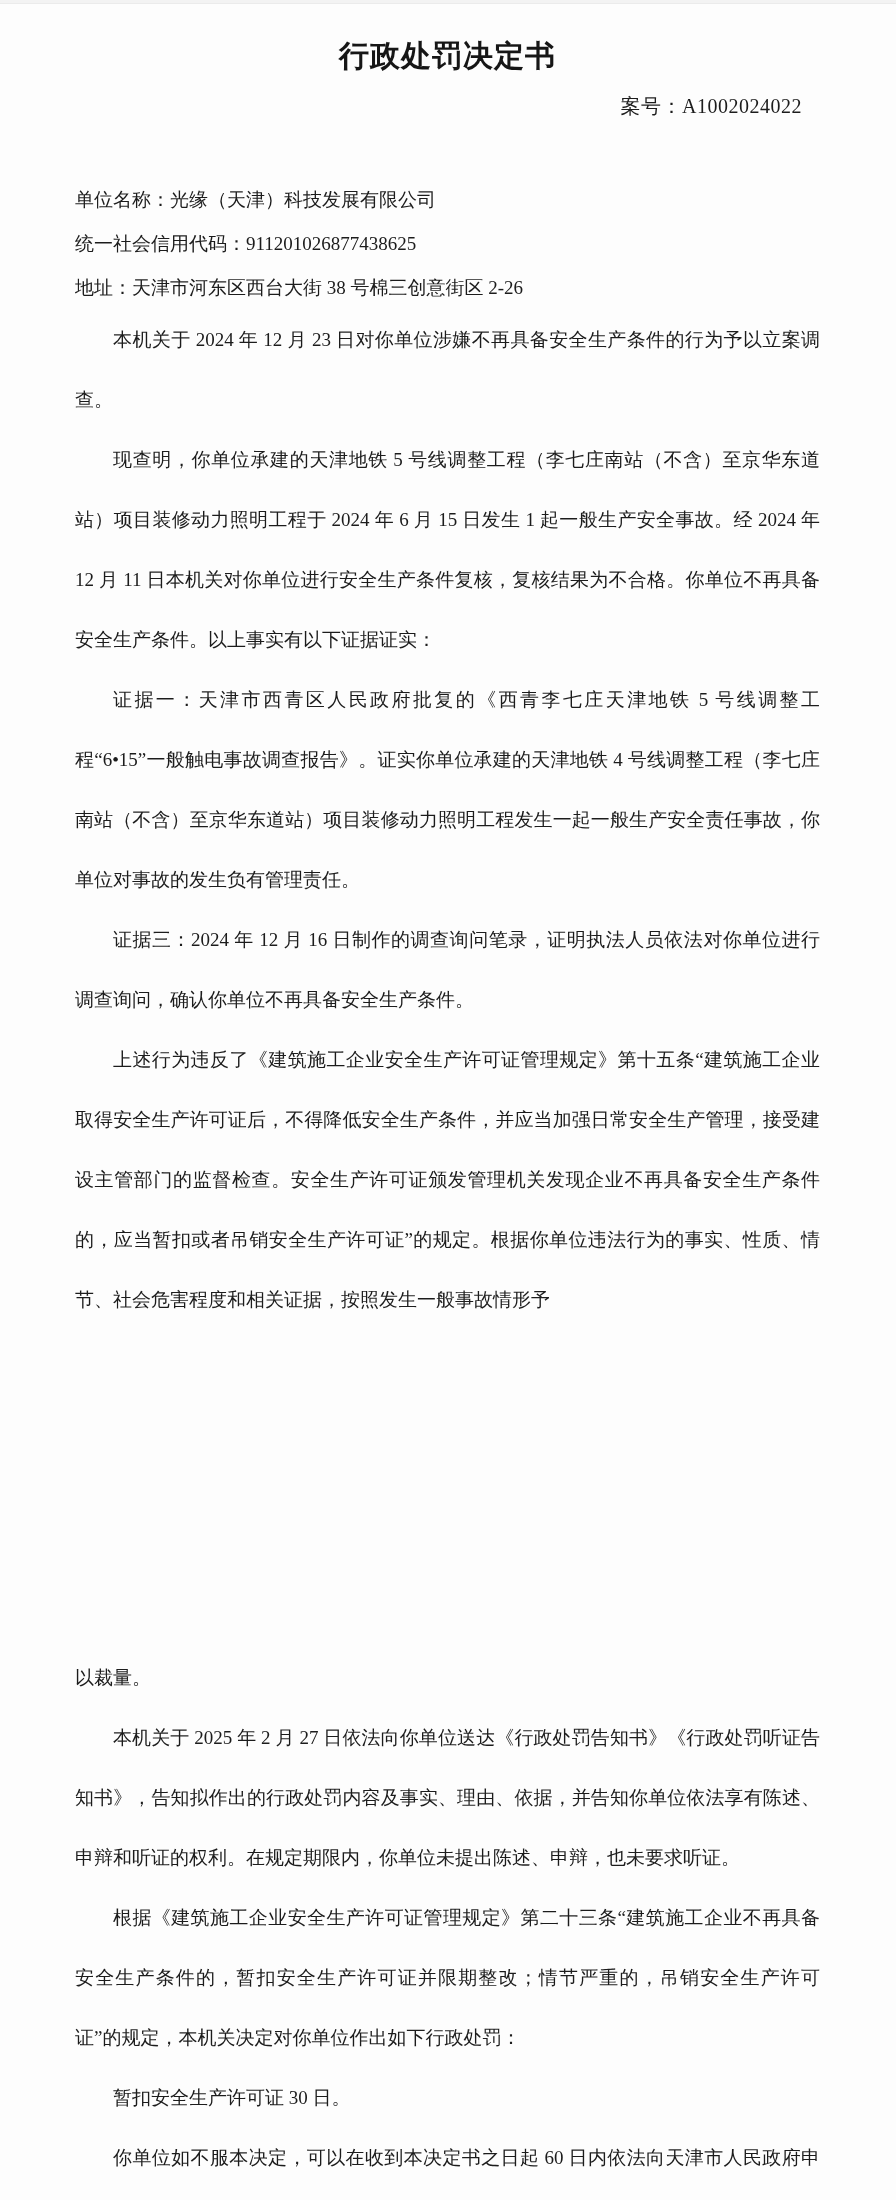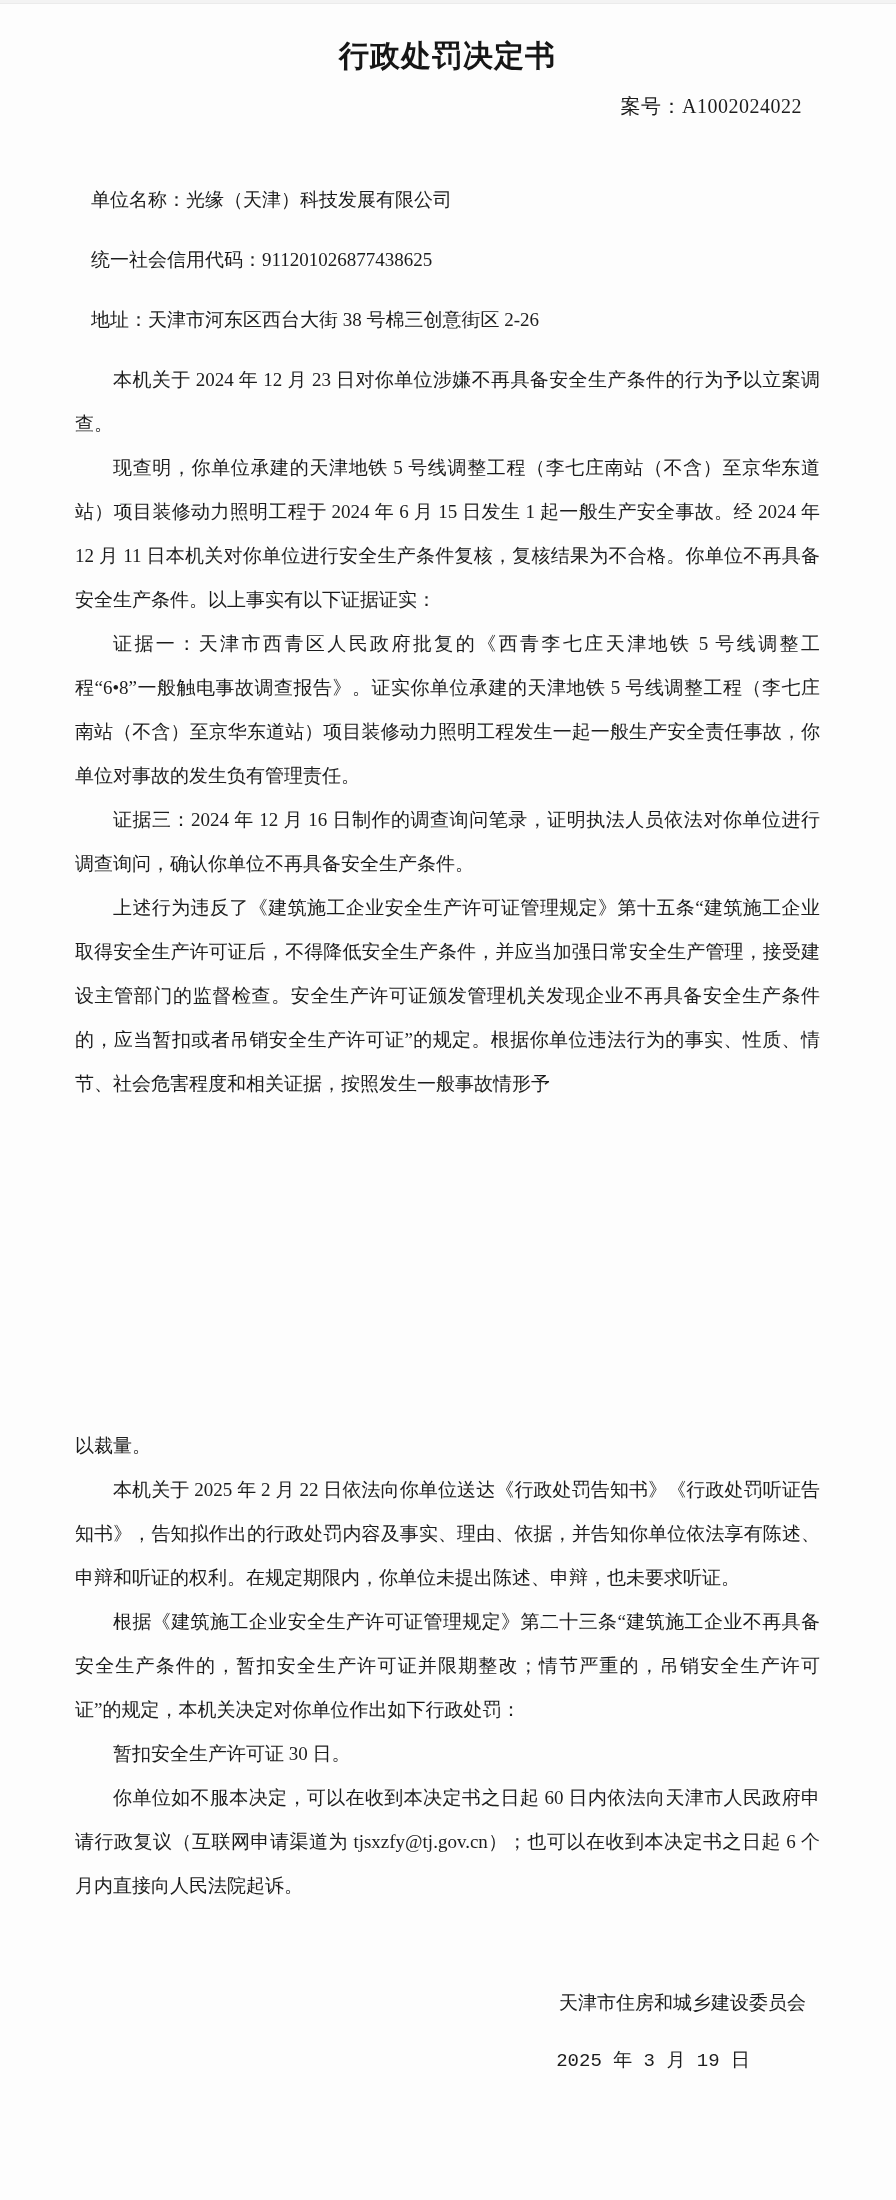--- a/index.html
+++ b/index.html
@@ -40,27 +40,27 @@
     margin-top: 16px;
     text-align: right;
     padding-right: 18px;
     font-size: 20px;
     letter-spacing: 0.5px;
   }
   .info-block {
     margin-top: 58px;
   }
   .info-block p {
-    margin: 16px;
+    margin: 0;
     line-height: 44px;
     text-align: left;
   }
   .body-block p {
     margin: 0;
-    line-height: 44px;
+    line-height: 60px;
     text-align: justify;
     text-justify: inter-ideograph;
   }
   .indent { text-indent: 2em; }
   .noindent { text-indent: 0; }
   .page-gap {
     height: 318px;
   }
   .signature-block {
     margin-top: 70px;
@@ -92,28 +92,28 @@
 
   <div class="info-block">
     <p>单位名称：光缘（天津）科技发展有限公司</p>
     <p>统一社会信用代码：911201026877438625</p>
     <p>地址：天津市河东区西台大街 38 号棉三创意街区 2-26</p>
   </div>
 
   <div class="body-block">
     <p class="indent">本机关于 2024 年 12 月 23 日对你单位涉嫌不再具备安全生产条件的行为予以立案调查。</p>
     <p class="indent">现查明，你单位承建的天津地铁 5 号线调整工程（李七庄南站（不含）至京华东道站）项目装修动力照明工程于 2024 年 6 月 15 日发生 1 起一般生产安全事故。经 2024 年 12 月 11 日本机关对你单位进行安全生产条件复核，复核结果为不合格。你单位不再具备安全生产条件。以上事实有以下证据证实：</p>
-    <p class="indent">证据一：天津市西青区人民政府批复的《西青李七庄天津地铁 5 号线调整工程“6•8”一般触电事故调查报告》。证实你单位承建的天津地铁 5 号线调整工程（李七庄南站（不含）至京华东道站）项目装修动力照明工程发生一起一般生产安全责任事故，你单位对事故的发生负有管理责任。</p>
+    <p class="indent">证据一：天津市西青区人民政府批复的《西青李七庄天津地铁 5 号线调整工程“6•15”一般触电事故调查报告》。证实你单位承建的天津地铁 4 号线调整工程（李七庄南站（不含）至京华东道站）项目装修动力照明工程发生一起一般生产安全责任事故，你单位对事故的发生负有管理责任。</p>
     <p class="indent">证据三：2024 年 12 月 16 日制作的调查询问笔录，证明执法人员依法对你单位进行调查询问，确认你单位不再具备安全生产条件。</p>
     <p class="indent">上述行为违反了《建筑施工企业安全生产许可证管理规定》第十五条“建筑施工企业取得安全生产许可证后，不得降低安全生产条件，并应当加强日常安全生产管理，接受建设主管部门的监督检查。安全生产许可证颁发管理机关发现企业不再具备安全生产条件的，应当暂扣或者吊销安全生产许可证”的规定。根据你单位违法行为的事实、性质、情节、社会危害程度和相关证据，按照发生一般事故情形予</p>
 
     <div class="page-gap"></div>
 
     <p class="noindent">以裁量。</p>
-    <p class="indent">本机关于 2025 年 2 月 22 日依法向你单位送达《行政处罚告知书》《行政处罚听证告知书》，告知拟作出的行政处罚内容及事实、理由、依据，并告知你单位依法享有陈述、申辩和听证的权利。在规定期限内，你单位未提出陈述、申辩，也未要求听证。</p>
+    <p class="indent">本机关于 2025 年 2 月 27 日依法向你单位送达《行政处罚告知书》《行政处罚听证告知书》，告知拟作出的行政处罚内容及事实、理由、依据，并告知你单位依法享有陈述、申辩和听证的权利。在规定期限内，你单位未提出陈述、申辩，也未要求听证。</p>
     <p class="indent">根据《建筑施工企业安全生产许可证管理规定》第二十三条“建筑施工企业不再具备安全生产条件的，暂扣安全生产许可证并限期整改；情节严重的，吊销安全生产许可证”的规定，本机关决定对你单位作出如下行政处罚：</p>
     <p class="indent">暂扣安全生产许可证 30 日。</p>
     <p class="indent">你单位如不服本决定，可以在收到本决定书之日起 60 日内依法向天津市人民政府申请行政复议（互联网申请渠道为 tjsxzfy@tj.gov.cn）；也可以在收到本决定书之日起 6 个月内直接向人民法院起诉。</p>
   </div>
 
   <div class="signature-block">
     <p class="sig-agency">天津市住房和城乡建设委员会</p>
     <p class="sig-date">2025 年 3 月 19 日</p>
   </div>
 </div>

